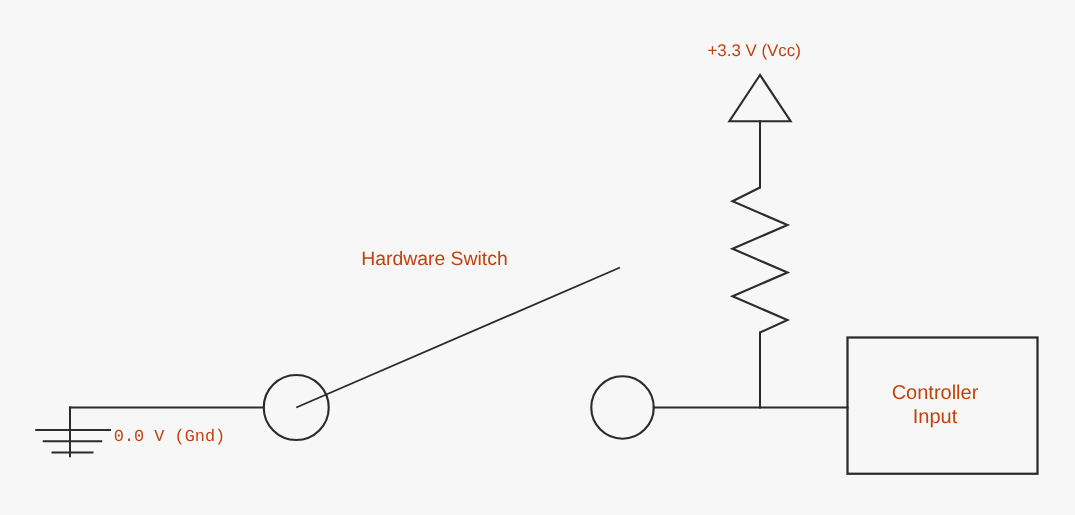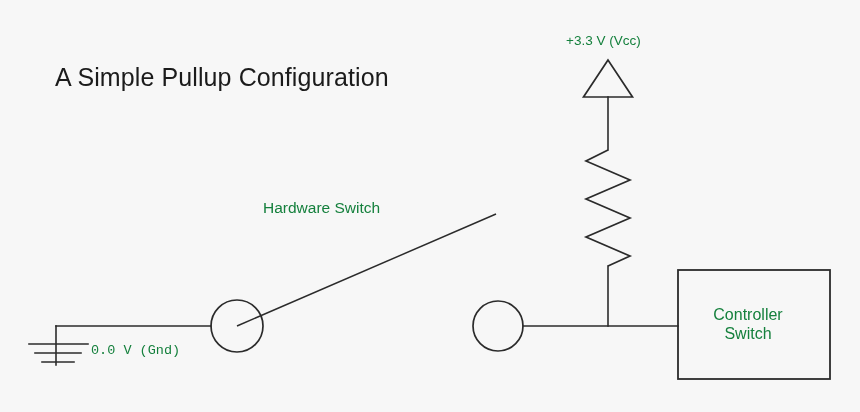--- a/index.html
+++ b/index.html
@@ -55,21 +55,21 @@
   }
   .zigzag {
     stroke: #2b2b2b;
     stroke-width: 1.7;
     fill: none;
     stroke-linejoin: miter;
     stroke-linecap: butt;
   }
   .label-text {
     position: absolute;
-    color: #15803d;
+    color: #c2410c;
     white-space: nowrap;
     line-height: 1.18;
   }
   #page-title {
     left: 55px;
     top: 63px;
     font-size: 25px;
     letter-spacing: 0.1px;
     color: #1b1b1b;
   }
@@ -83,21 +83,21 @@
     top: 343px;
     font-size: 13.5px;
     font-family: Liberation Mono, monospace;
   }
   #resistance-label {
     left: 645px;
     top: 190px;
     font-size: 15.5px;
   }
   #switch-label {
-    left: 263px;
+    left: 289px;
     top: 199px;
     font-size: 15.5px;
   }
   #controller-label {
     left: 678px;
     top: 270px;
     width: 140px;
     height: 109px;
     display: flex;
     flex-direction: column;
@@ -136,27 +136,26 @@
 
     <line class="wire-thin" x1="237" y1="326" x2="496" y2="214"></line>
 
     <circle class="terminal" cx="498" cy="326" r="25"></circle>
 
     <line class="wire" x1="523" y1="326" x2="678" y2="326"></line>
 
     <rect class="box-outline" x="678" y="270" width="152" height="109"></rect>
   </svg>
 
-  <div class="label-text" id="page-title">A Simple Pullup Configuration</div>
 
   <div class="label-text" id="vcc-label">+3.3 V (Vcc)</div>
 
   <div class="label-text" id="gnd-label">0.0 V (Gnd)</div>
 
 
   <div class="label-text" id="switch-label">Hardware Switch</div>
 
   <div class="label-text" id="controller-label">
     <span class="cl-line">Controller</span>
-    <span class="cl-line">Switch</span>
+    <span class="cl-line">Input</span>
   </div>
 
 </div>
 
 </body></html>

